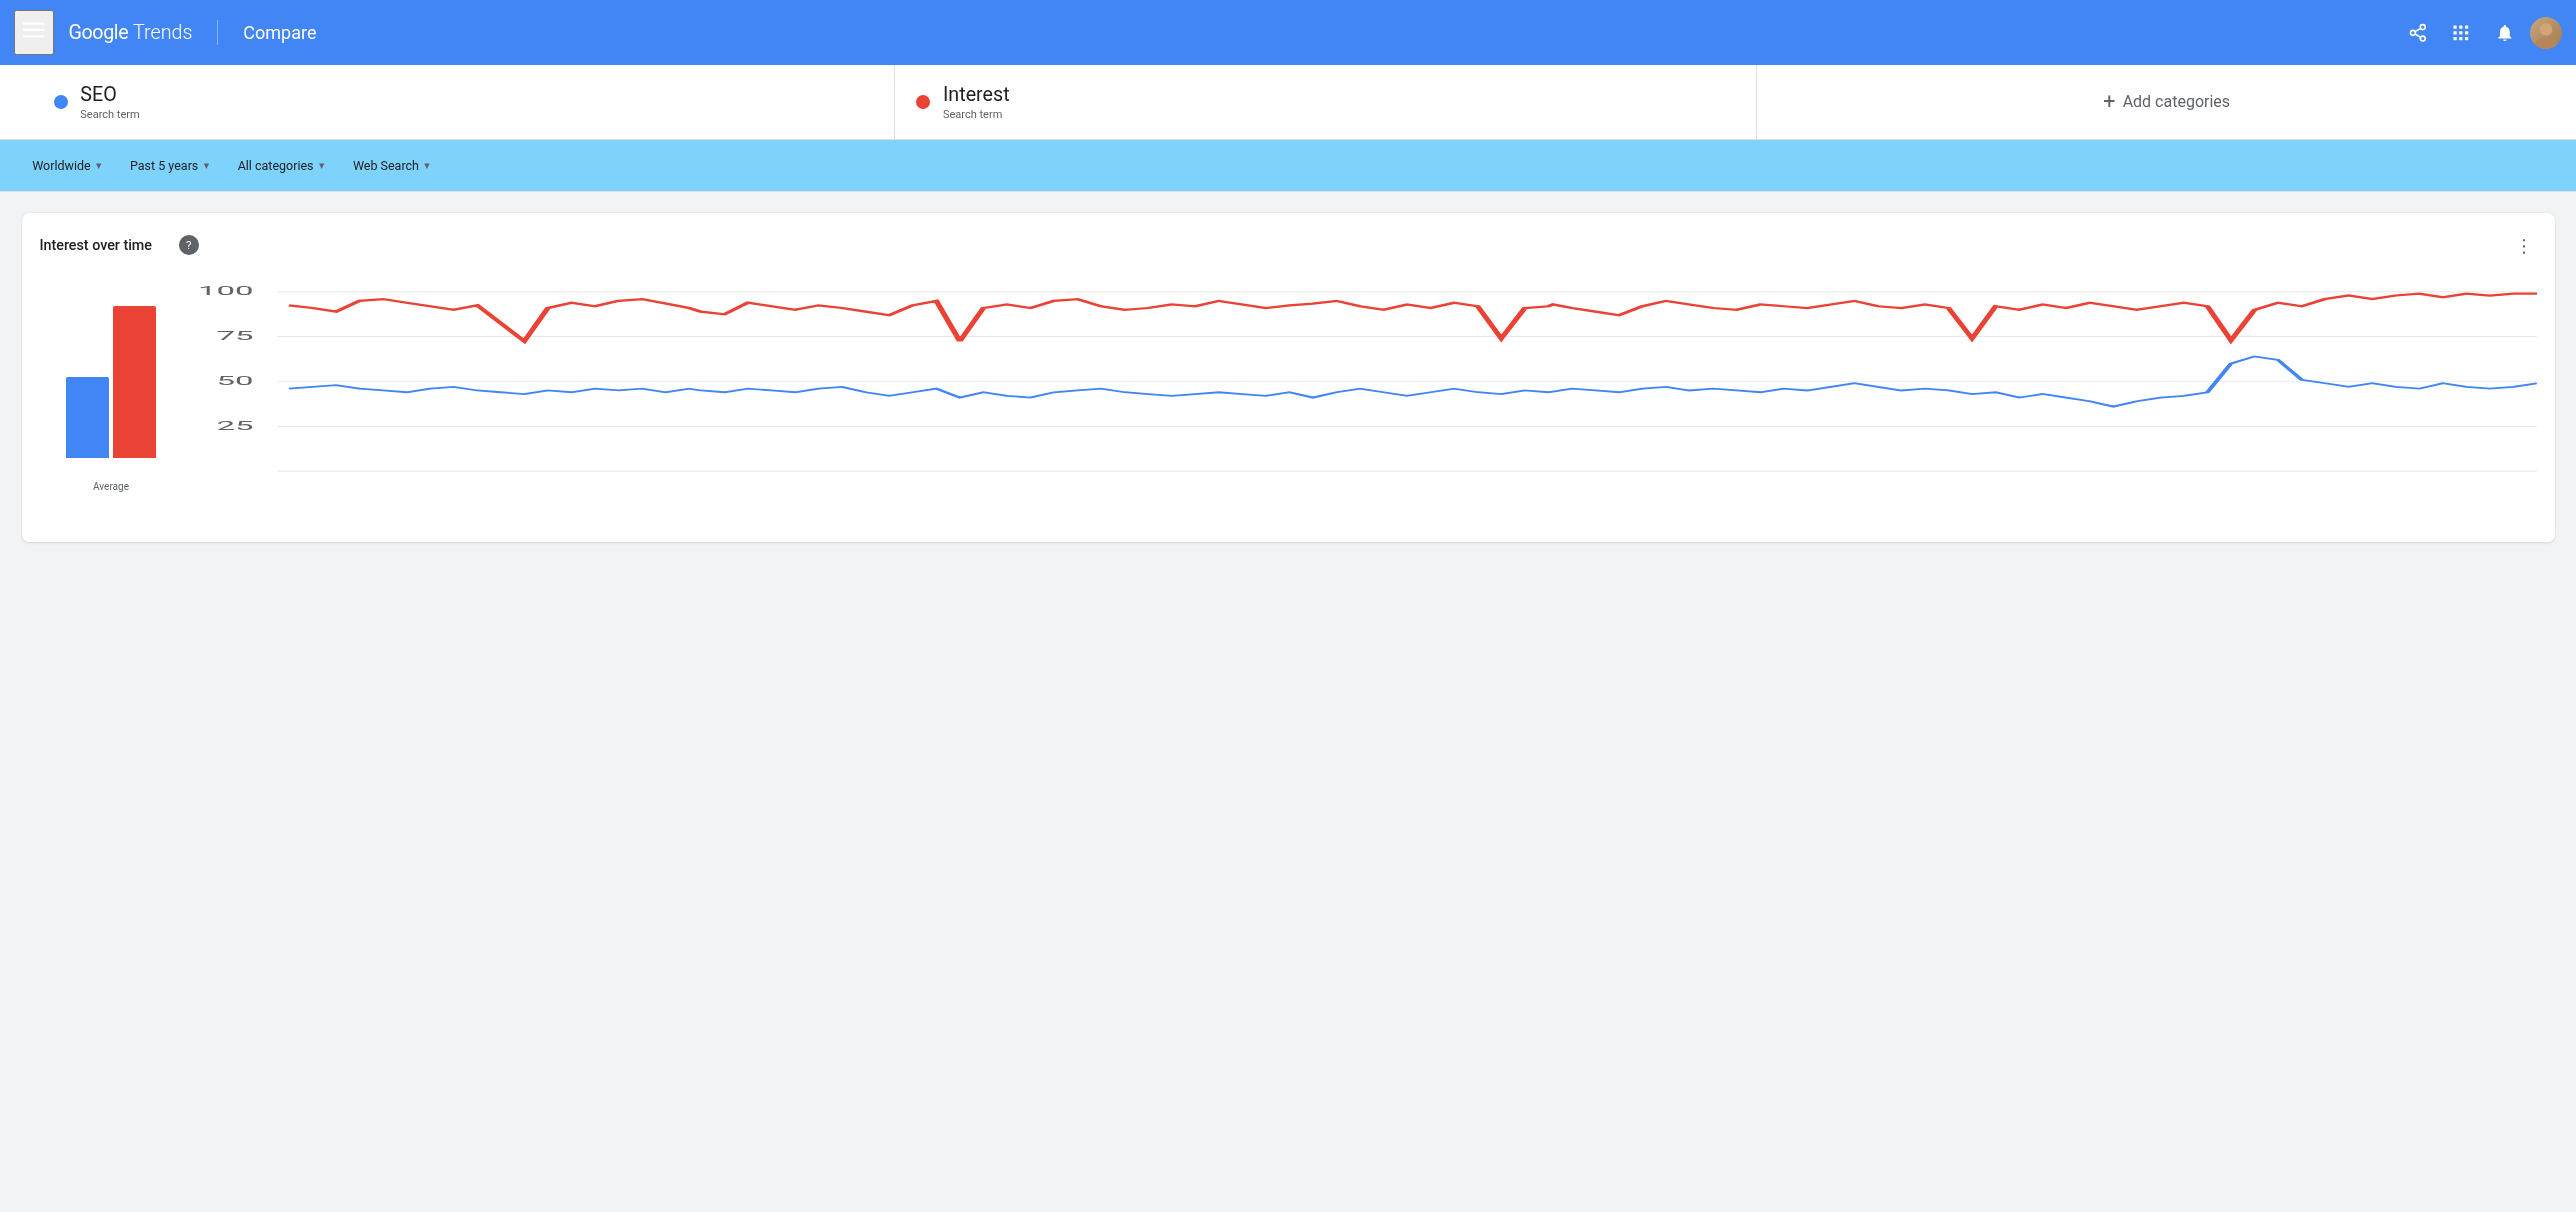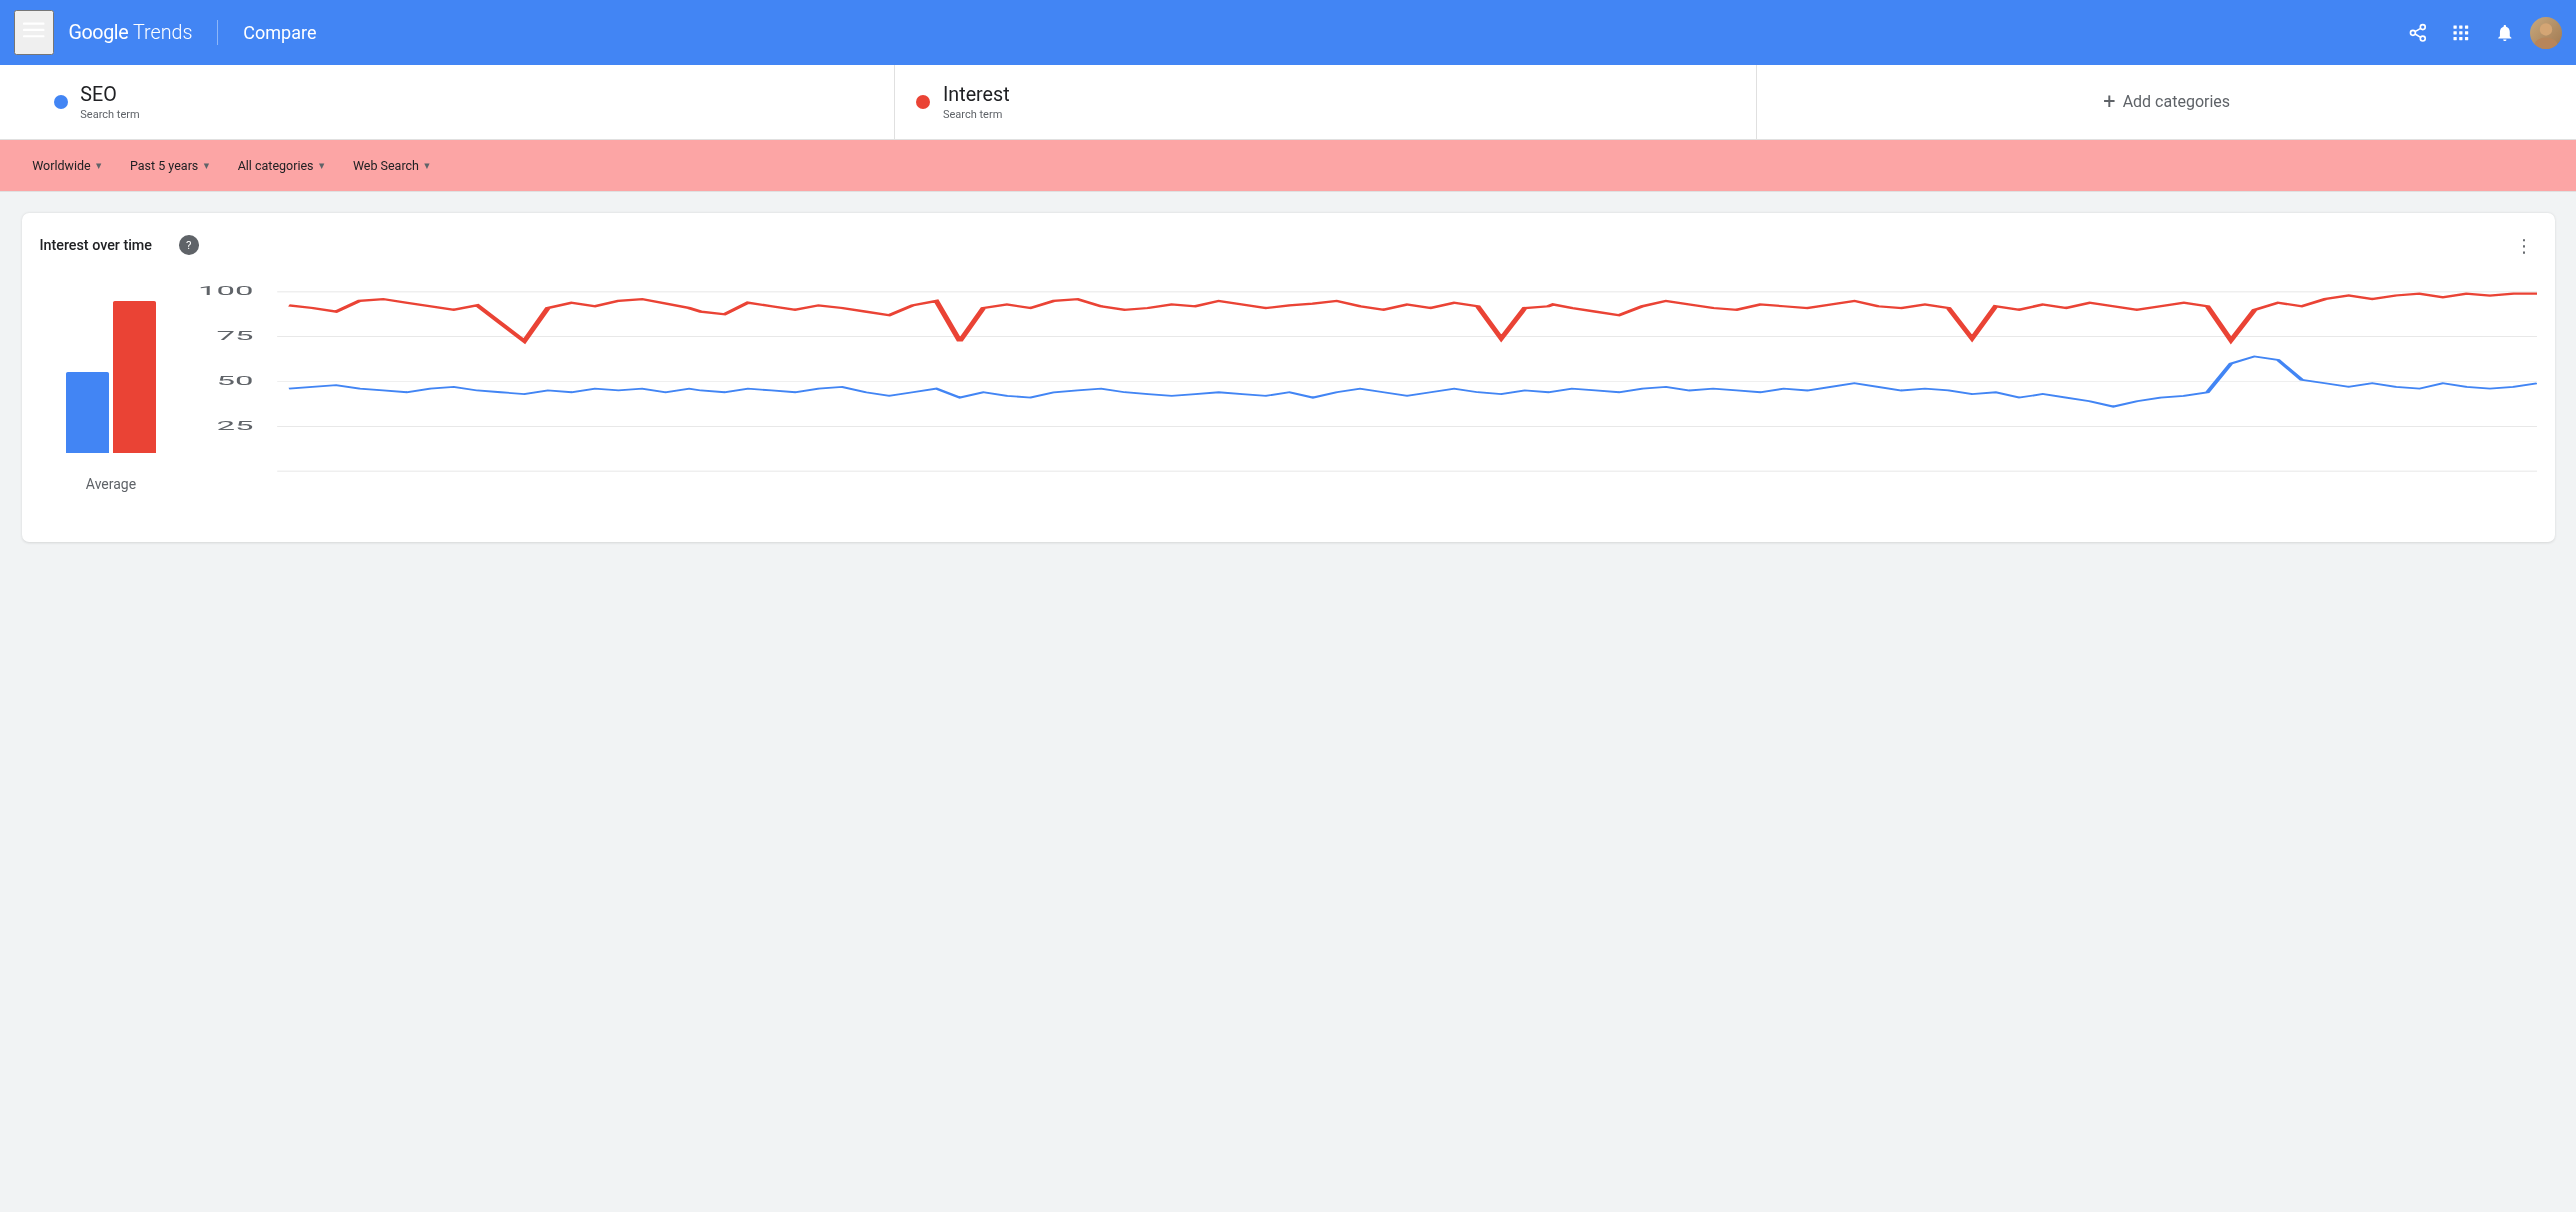--- a/index.html
+++ b/index.html
@@ -116,21 +116,21 @@
       color: #5f6368;
       font-size: 16px;
     }
     .add-comparison-plus {
       font-size: 21.5px;
       color: #5f6368;
     }
 
     
     .filters-bar {
-      background: #fca5a5;
+      background: #7dd3fc;
       padding: 10.7px 21.5px;
       display: flex;
       align-items: center;
       gap: 7.2px;
       border-bottom: 0.9px solid #e0e0e0;
     }
     .filter-dropdown {
       display: flex;
       align-items: center;
       gap: 5.4px;
@@ -213,21 +213,21 @@
       gap: 3.6px;
       height: 179px;
     }
     .bar {
       width: 43px;
       border-radius: 1.8px 1.8px 0 0;
     }
     .bar-blue { background: #4285f4; }
     .bar-red { background: #ea4335; }
     .bar-label {
-      font-size: 14px;
+      font-size: 10px;
       color: #5f6368;
       margin-top: 23px;
       text-align: center;
     }
     .chart-main {
       flex: 1;
       position: relative;
       height: 250px;
     }
     .chart-svg {

